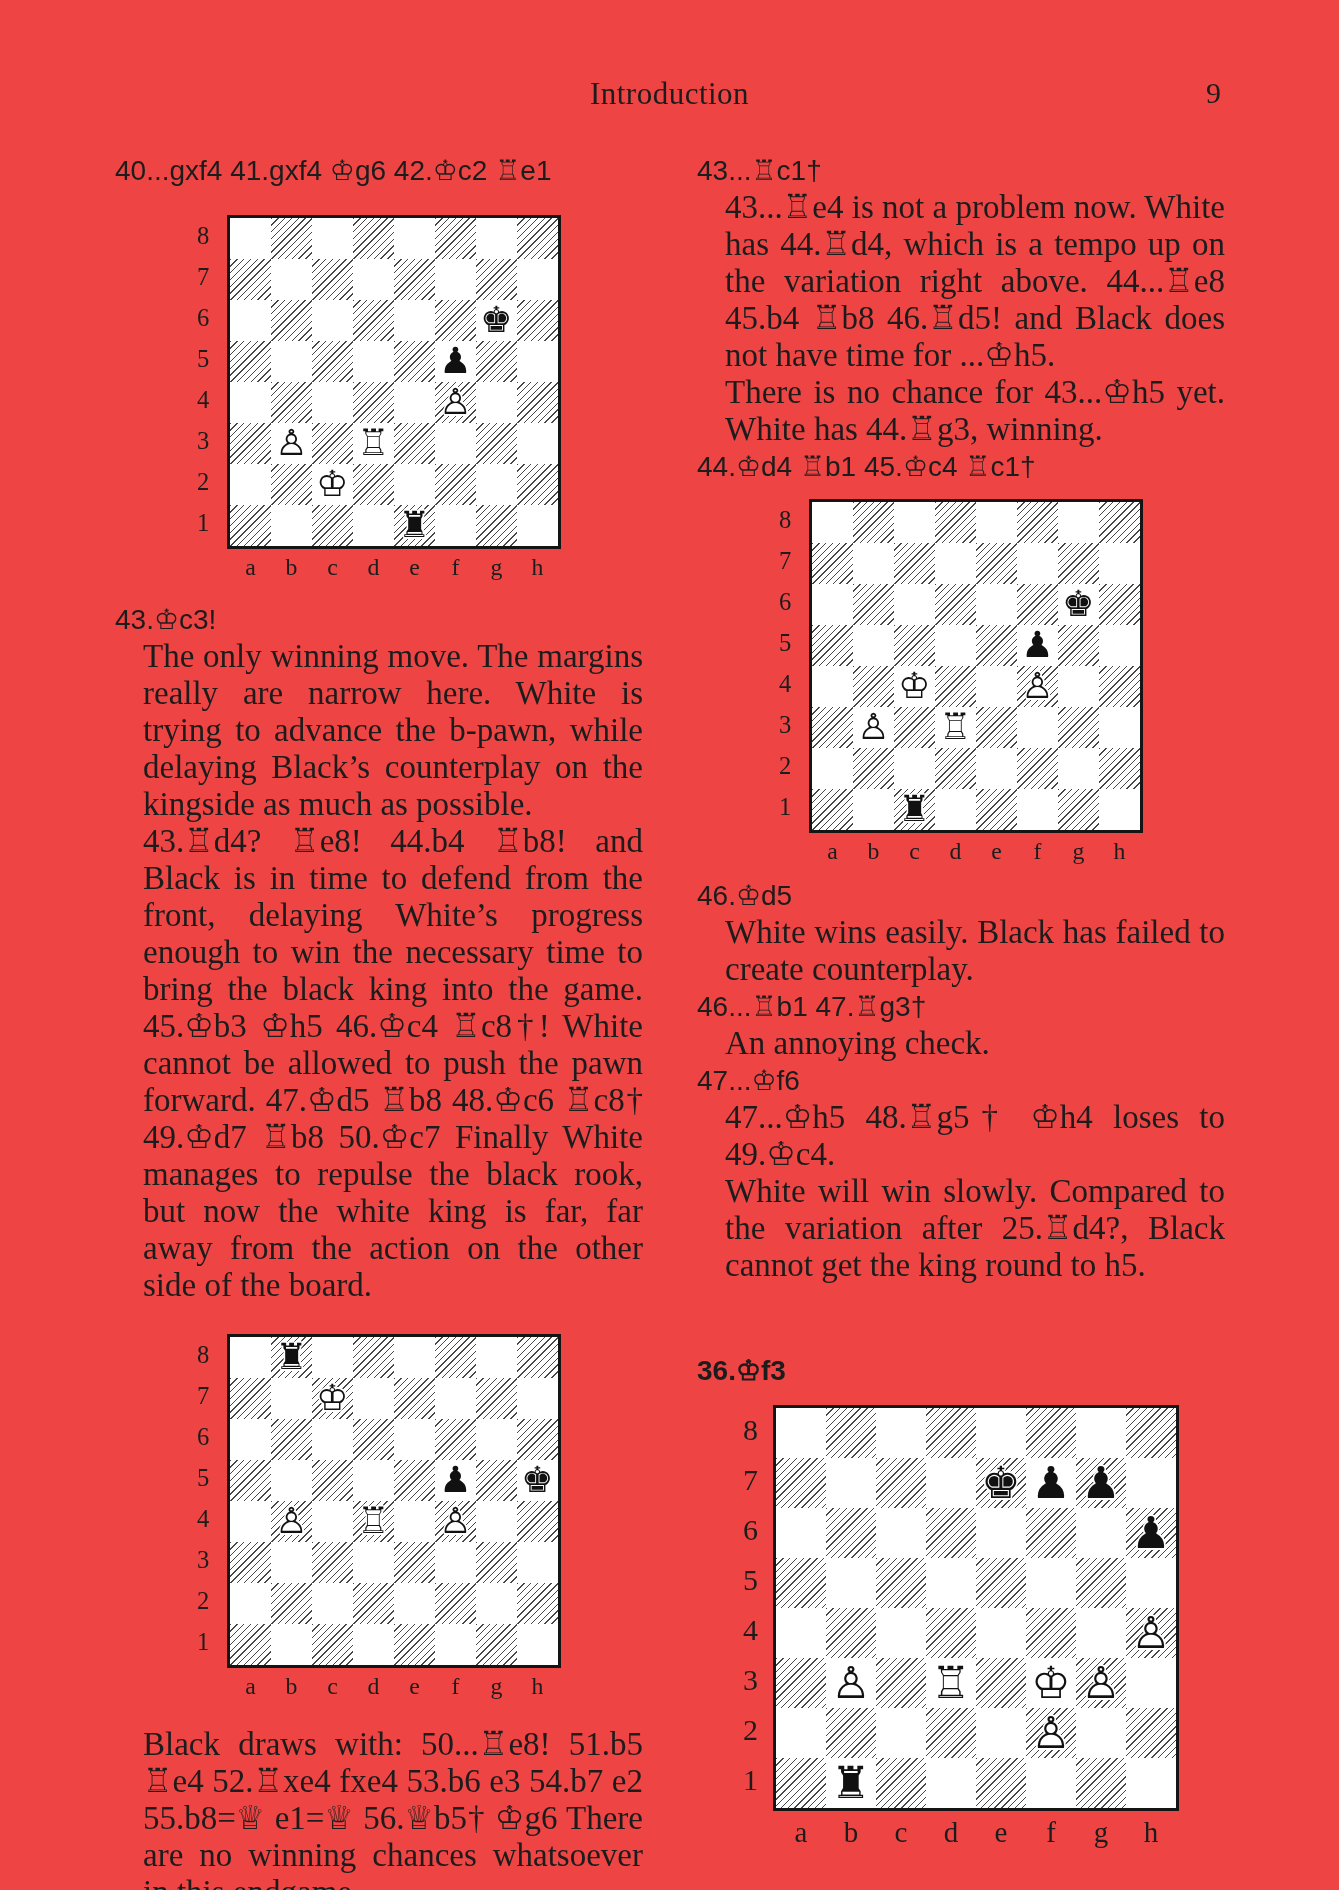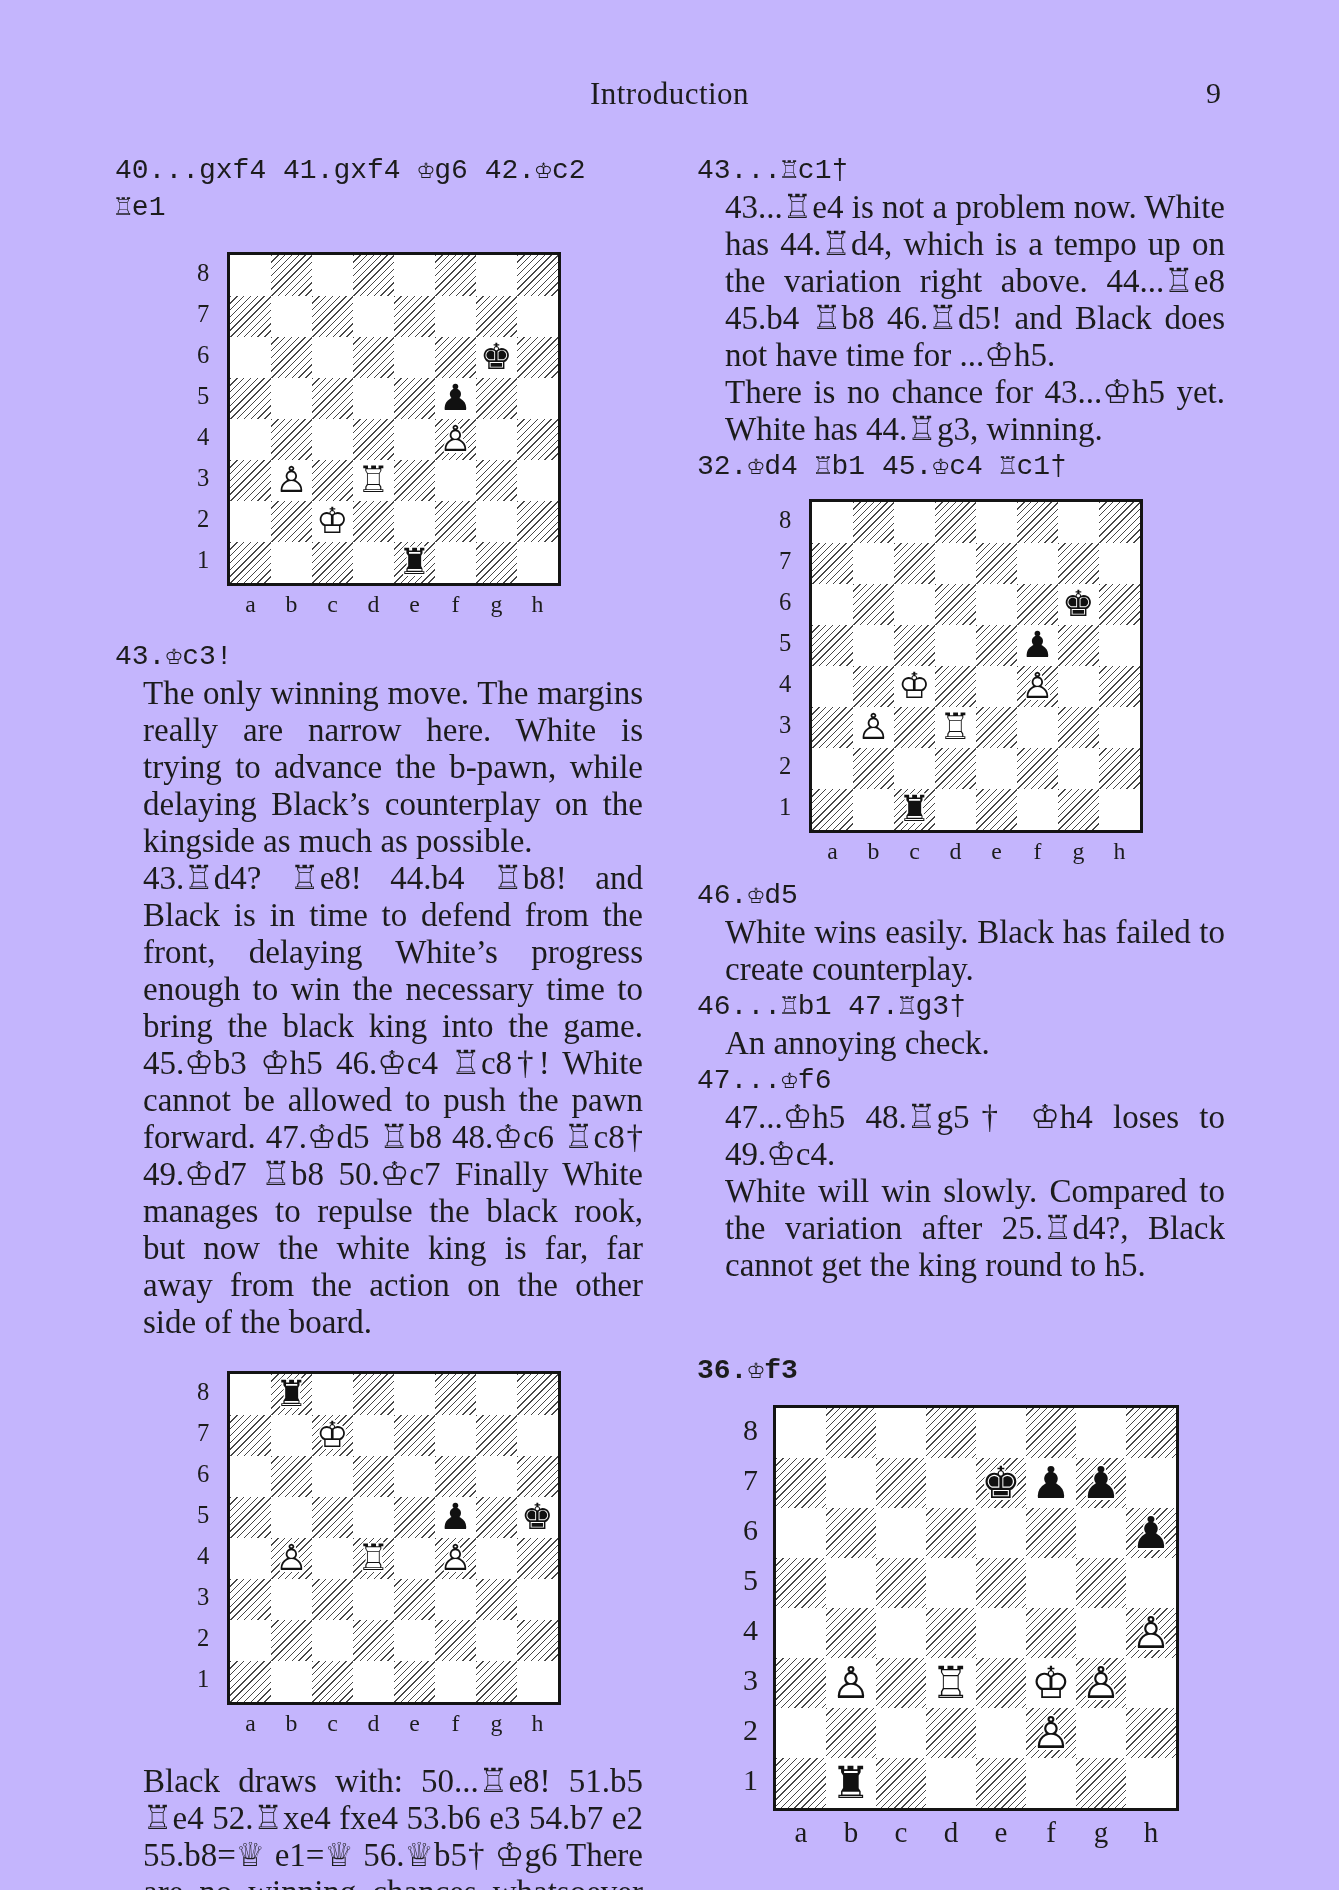--- a/index.html
+++ b/index.html
@@ -1,38 +1,38 @@
 <!DOCTYPE html>
 <html><head>
 <meta charset="utf-8">
 <style>
   html,body{margin:0;padding:0;background:#ffffff;}
   .page{
     position:relative;
     width:1339px;height:1890px;
-    background:#c4b5fd;
+    background:#ef4444;
     color:#1c1c1c;
     font-family:"Liberation Serif","DejaVu Serif","DejaVu Sans",serif;
     overflow:hidden;
   }
   .running-head{
     position:absolute;top:76px;left:0;width:100%;
     text-align:center;font-size:31px;letter-spacing:0.5px;
   }
   .page-number{
     position:absolute;top:76px;right:118px;font-size:30px;
   }
   .columns{
     position:absolute;top:152px;left:115px;width:1110px;
     display:flex;gap:54px;
   }
   .col{width:528px;}
   .move-line{
     margin:0;font-size:28px;line-height:37px;
-    font-family:Liberation Mono, monospace;
+    font-family:Liberation Sans, sans-serif;
   }
   .para{
     margin:0;padding-left:28px;
     font-size:33px;line-height:37px;text-align:justify;
     font-family:"Liberation Serif","DejaVu Sans",serif;
   }
   .heading-move{font-weight:700;margin-top:68px;}
 
   
   .diagram{width:max-content;}
@@ -348,21 +348,21 @@
             <div class="flabel">h</div>
           </div>
         </div>
       <p class="para">Black draws with: 50...♖e8! 51.b5 ♖e4 52.♖xe4 fxe4 53.b6 e3 54.b7 e2 55.b8=♕ e1=♕ 56.♕b5† ♔g6 There are no winning chances whatsoever in this endgame.</p>
     </div>
 
     <div class="col">
       <p class="move-line">43...♖c1†</p>
       <p class="para">43...♖e4 is not a problem now. White has 44.♖d4, which is a tempo up on the variation right above. 44...♖e8 45.b4 ♖b8 46.♖d5! and Black does not have time for ...♔h5.</p>
       <p class="para">There is no chance for 43...♔h5 yet. White has 44.♖g3, winning.</p>
-      <p class="move-line">32.♔d4 ♖b1 45.♔c4 ♖c1†</p>
+      <p class="move-line">44.♔d4 ♖b1 45.♔c4 ♖c1†</p>
       <div class="diagram dsm d3">
           <div class="bwrap">
             <div class="ranks">
               <div class="rlabel">8</div>
               <div class="rlabel">7</div>
               <div class="rlabel">6</div>
               <div class="rlabel">5</div>
               <div class="rlabel">4</div>
               <div class="rlabel">3</div>
               <div class="rlabel">2</div>

